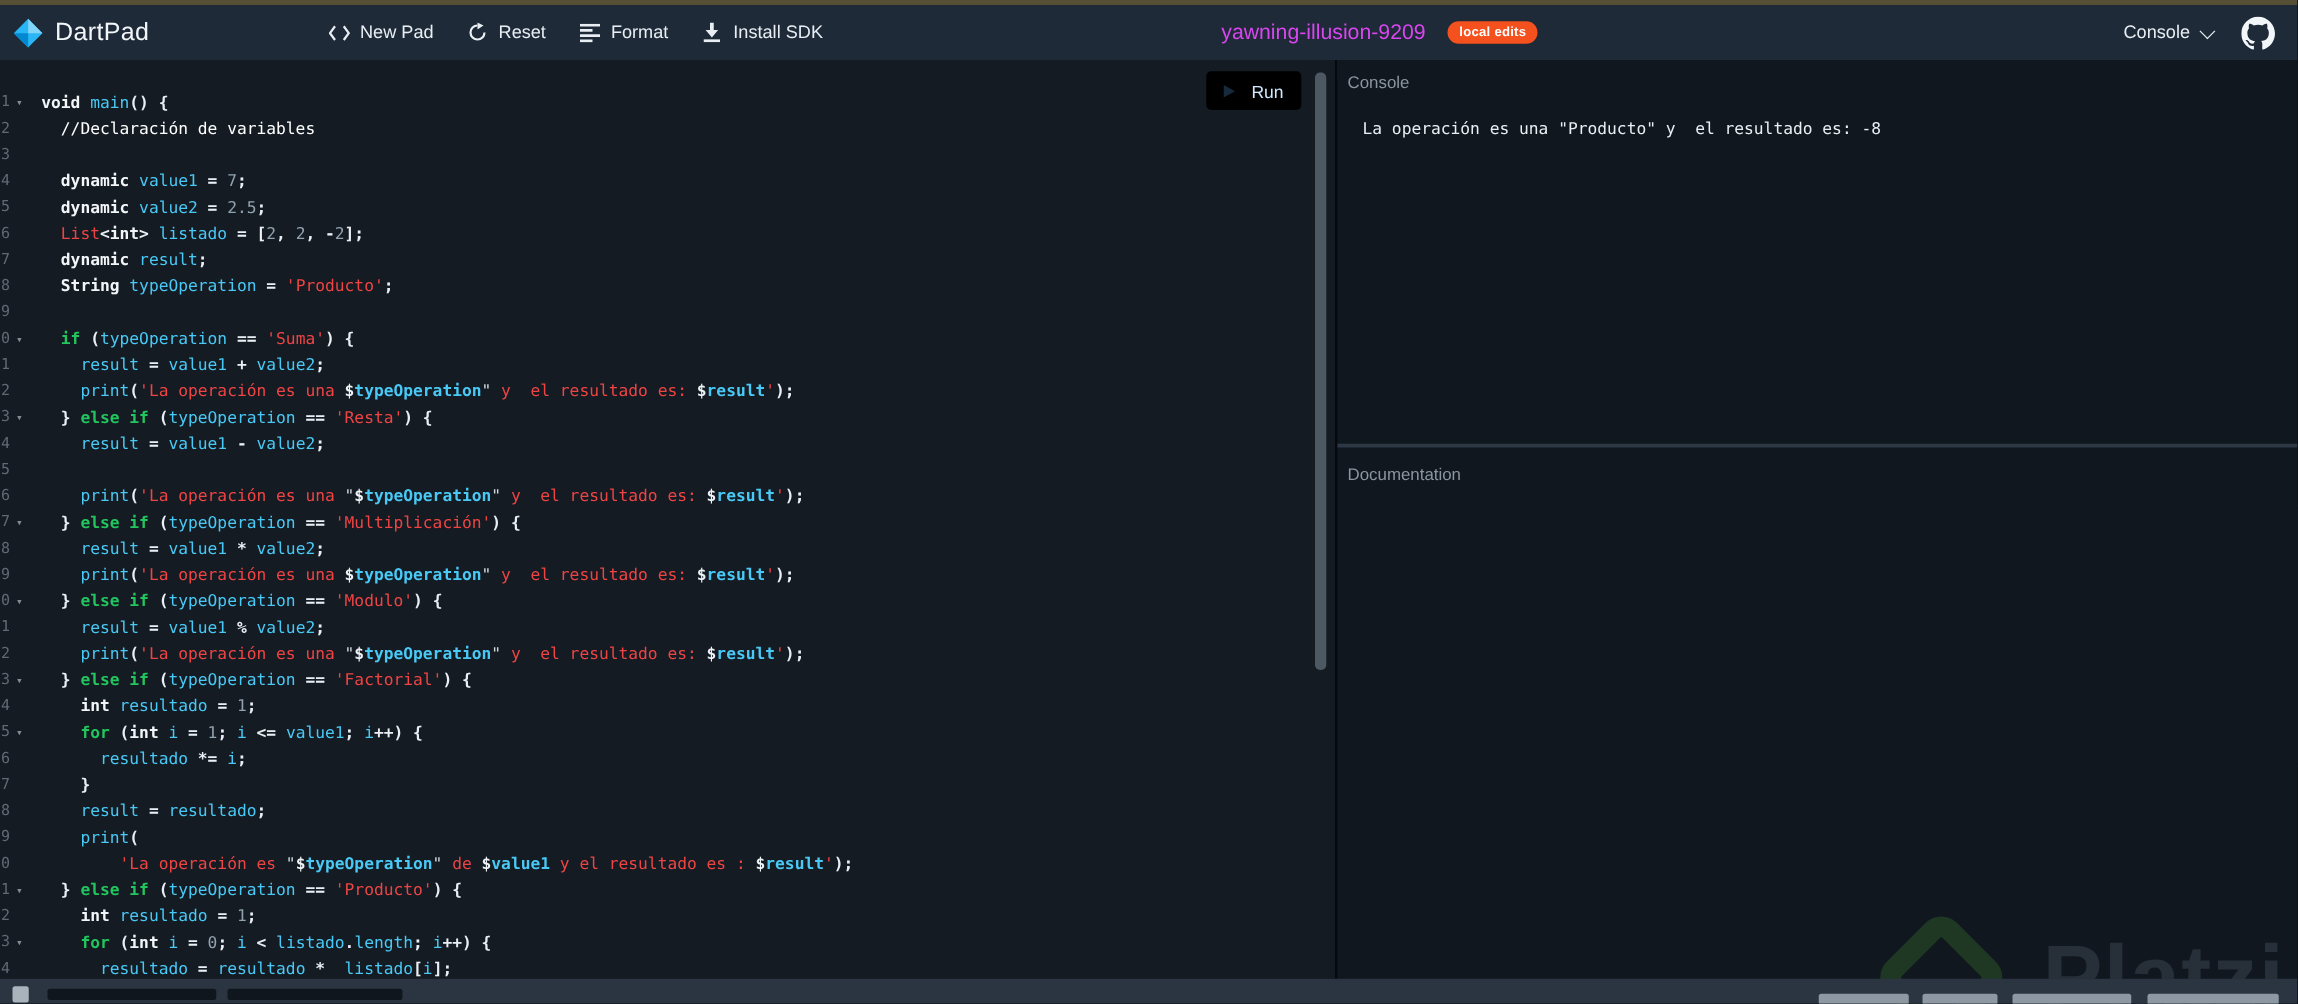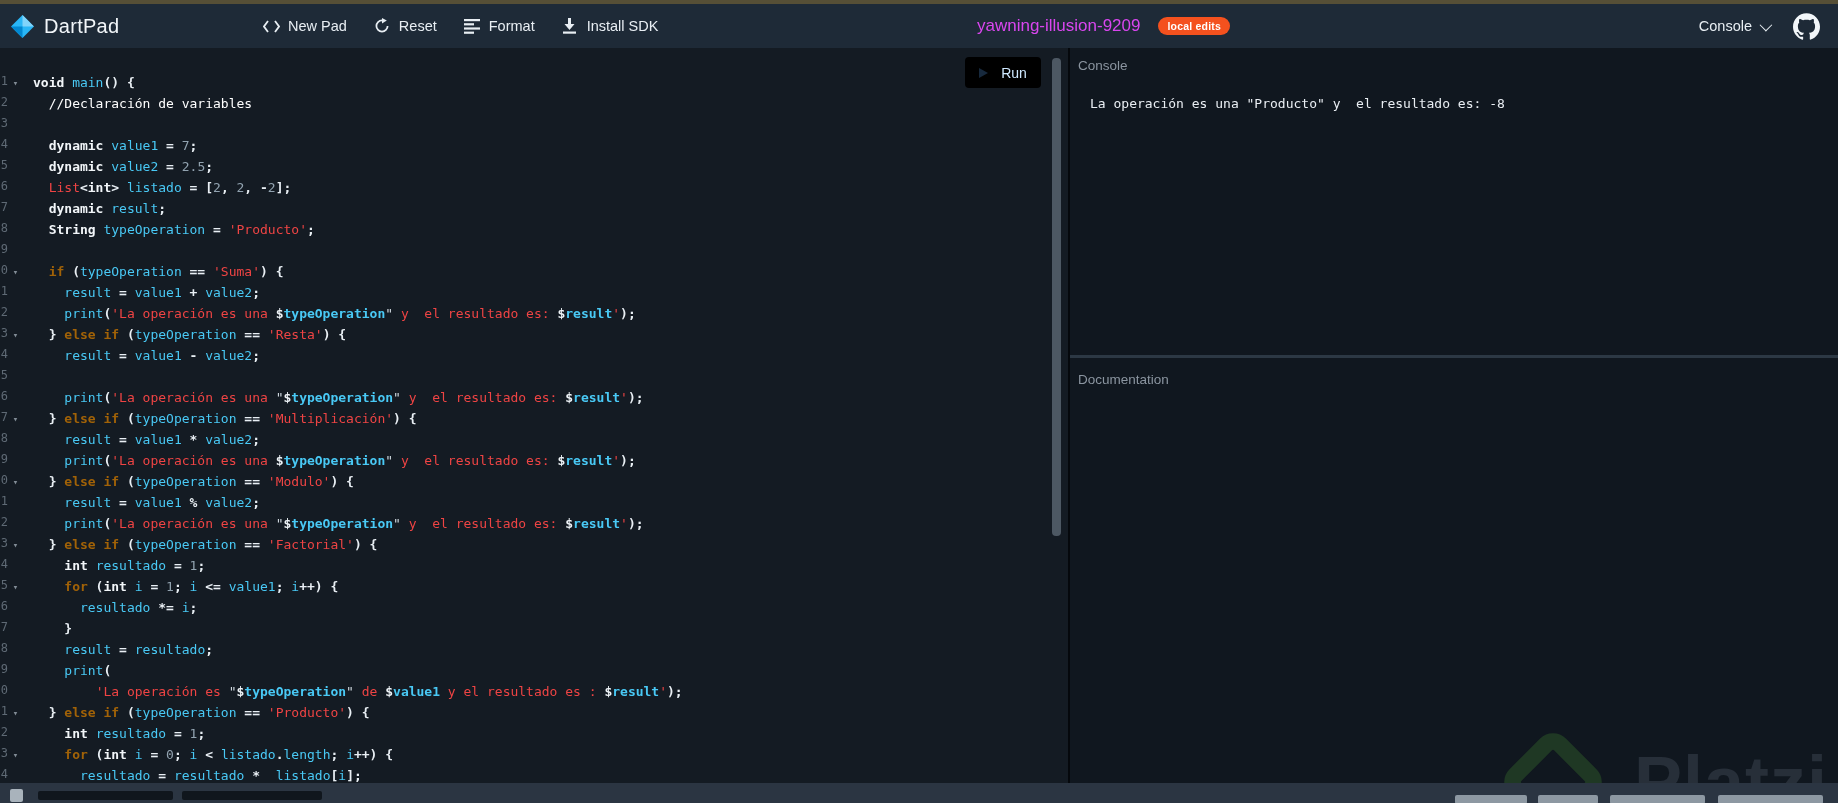--- a/index.html
+++ b/index.html
@@ -34,21 +34,21 @@
   .gh-btn { background:none; border:none; cursor:pointer; display:flex; align-items:center; }
   
   .editor { position:absolute; left:0; top:48px; width:1068px; height:735px; background:#141b23; }
   .code-lines { position:absolute; left:0; top:24px; width:100%; }
   .code-row { display:flex; align-items:center; height:21px; white-space:pre; font-family:"DejaVu Sans Mono",monospace; font-size:13px; }
   .lnbox { position:relative; width:8px; height:21px; overflow:hidden; flex:0 0 auto; }
   .lnbox span { position:absolute; right:0; top:2px; font-size:12px; color:#5f6a75; }
   .fold { width:15px; flex:0 0 auto; font-size:9px; color:#828c96; text-align:center; }
   .code-text { padding-left:10px; }
   .t-kw { color:#f2f6f9; font-weight:bold; }
-  .t-fl { color:#a16207; font-weight:bold; }
+  .t-fl { color:#22c55e; font-weight:bold; }
   .t-id { color:#49c9f5; }
   .t-idb { color:#49c9f5; font-weight:bold; }
   .t-dl { color:#eef3f7; font-weight:bold; }
   .t-st { color:#ef4444; }
   .t-q  { color:#cfd8df; }
   .t-nm { color:#92a3b0; }
   .t-cm { color:#ffffff; }
   .t-pl { color:#e9eff4; font-weight:bold; }
   .run-btn {
     position:absolute; left:965px; top:9px; width:76px; height:31px;

